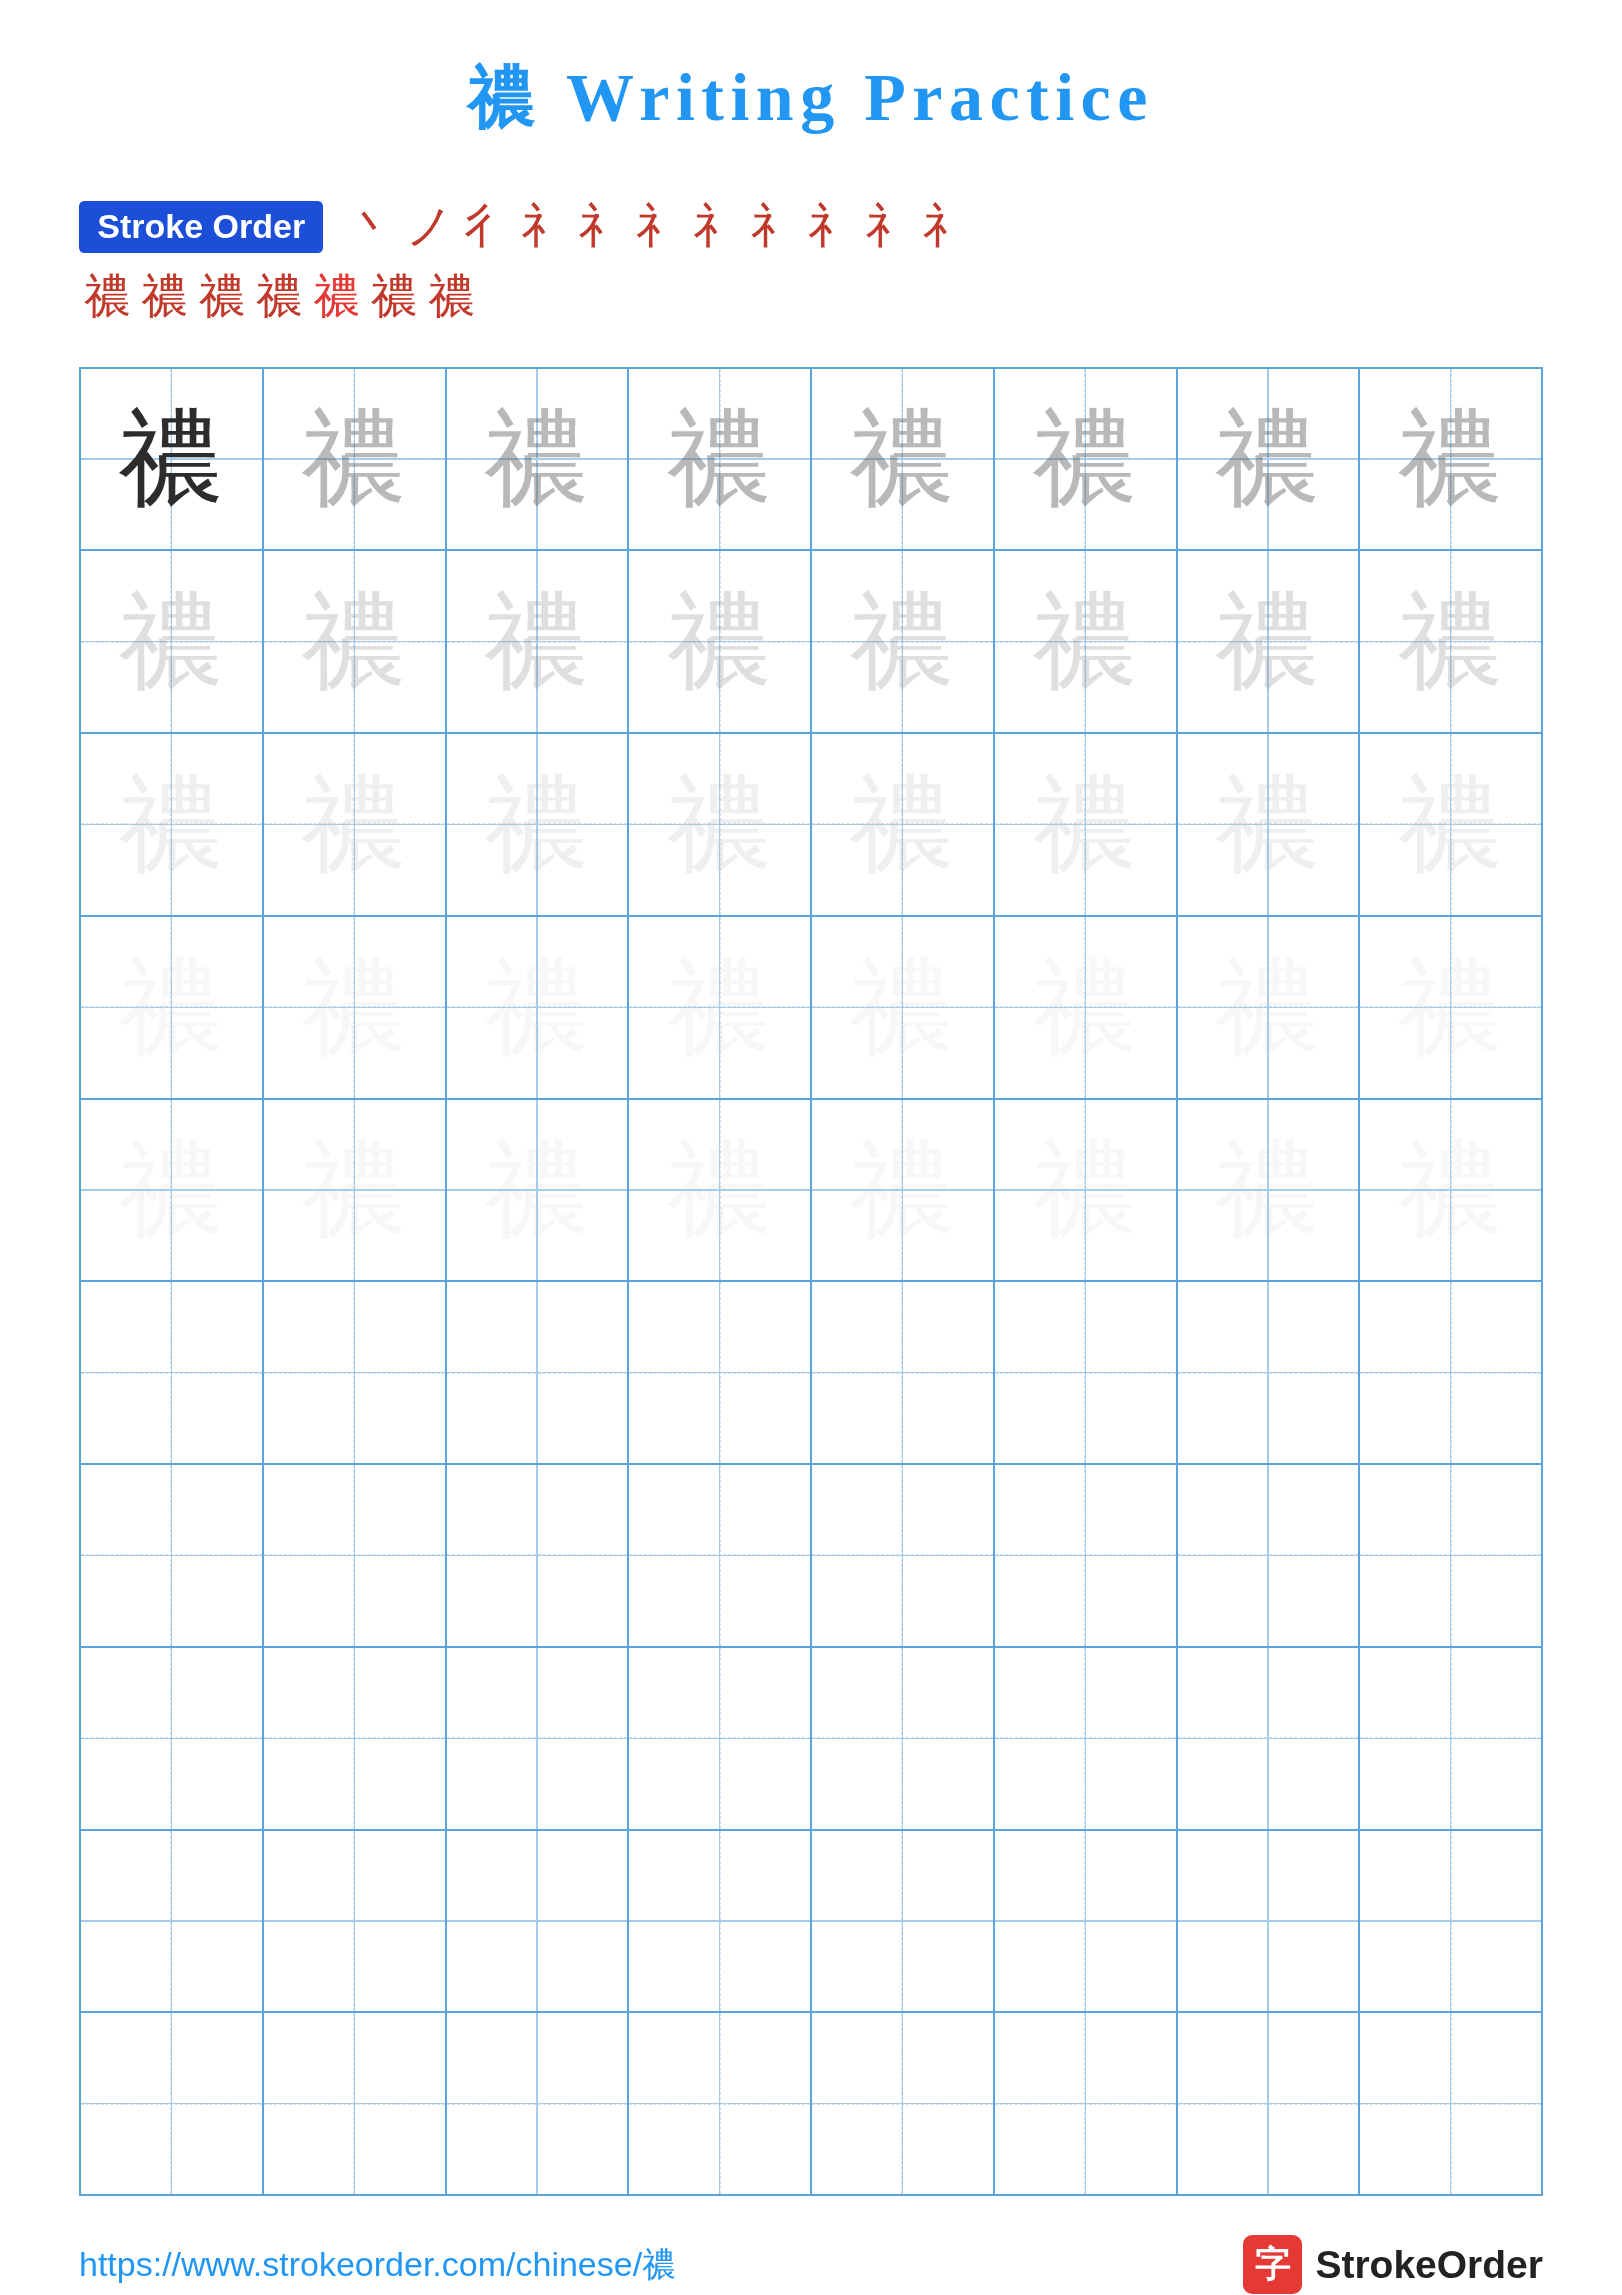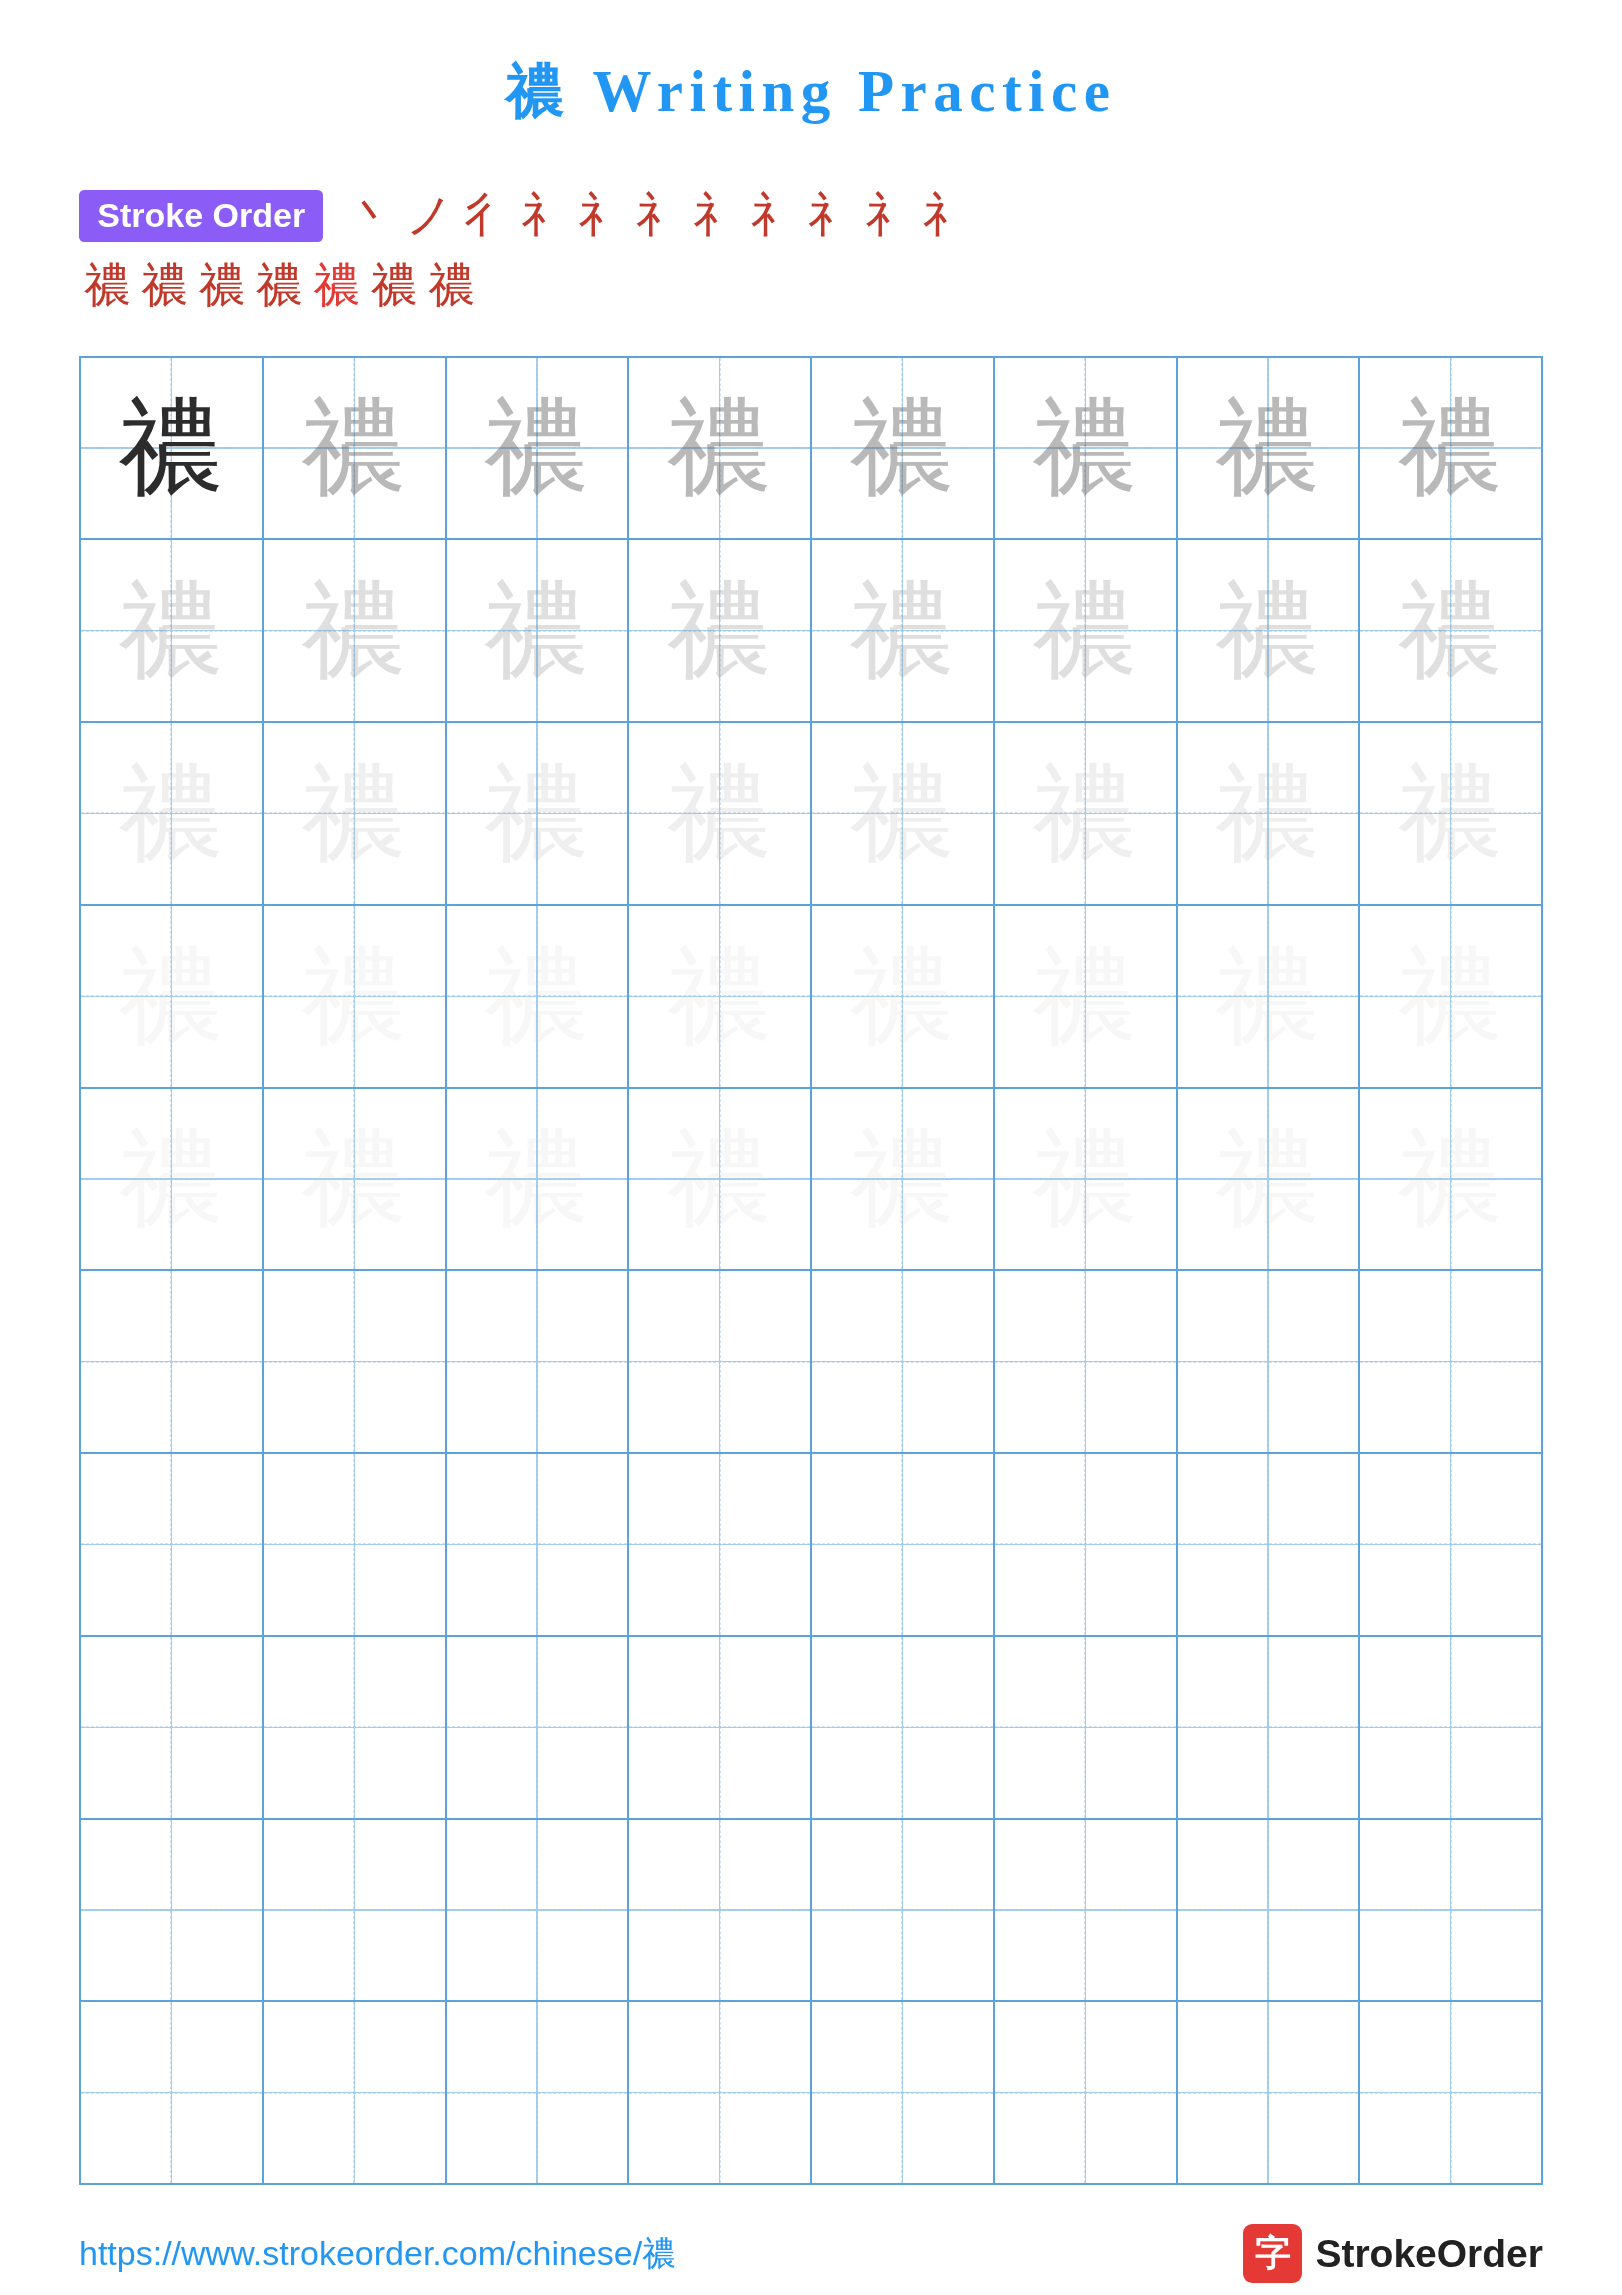--- a/index.html
+++ b/index.html
@@ -14,21 +14,21 @@
     .page {
       width: 1622px;
       min-height: 2295px;
       padding: 52px 79px;
       display: flex;
       flex-direction: column;
       align-items: center;
     }
 
     .title {
-      font-size: 59px;
+      font-size: 68px;
       font-weight: bold;
       color: #2196F3;
       margin-bottom: 52px;
       letter-spacing: 6.5px;
       text-align: center;
     }
 
     .title .char {
       color: #2196F3;
     }
@@ -40,21 +40,21 @@
 
     .stroke-order-row {
       display: flex;
       align-items: center;
       flex-wrap: wrap;
       gap: 0;
       margin-bottom: 6.5px;
     }
 
     .stroke-order-badge {
-      background: #8b5cf6;
+      background: #1d4ed8;
       color: white;
       font-size: 34px;
       font-weight: bold;
       padding: 6.5px 18.3px;
       border-radius: 5.2px;
       margin-right: 19.6px;
       font-family: sans-serif;
       white-space: nowrap;
     }
 

